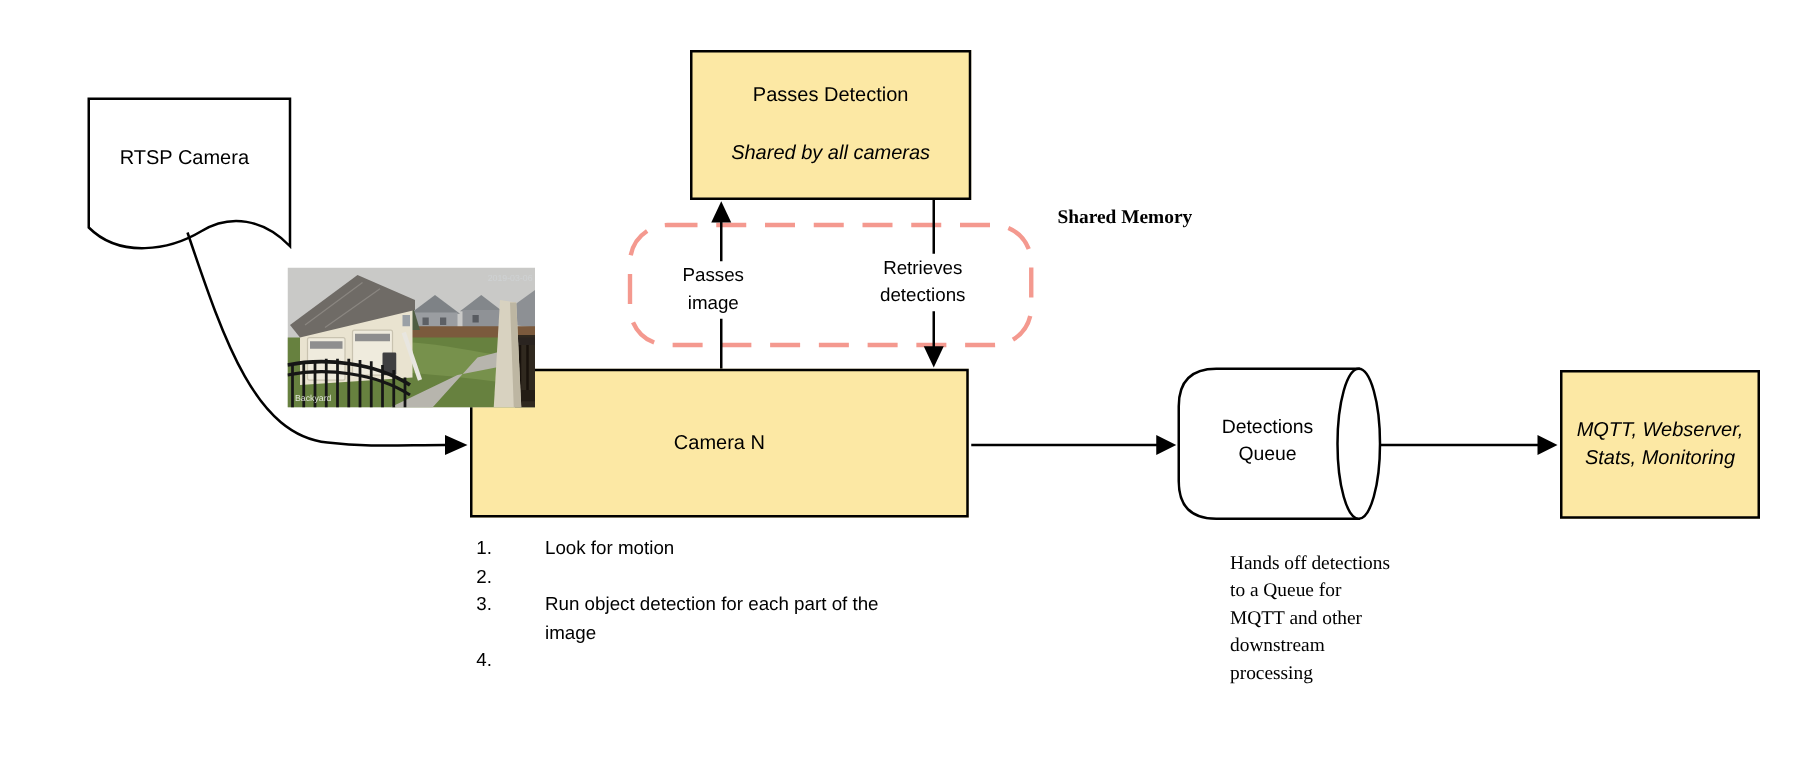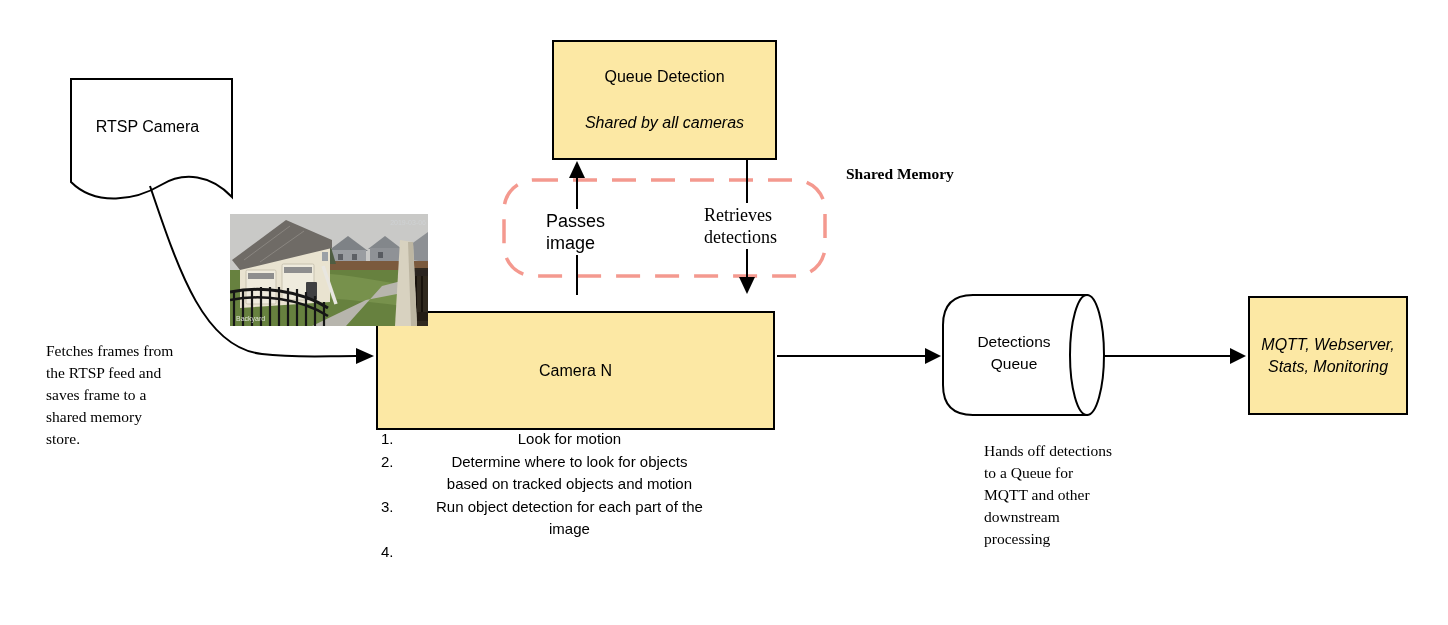--- a/index.html
+++ b/index.html
@@ -16,34 +16,34 @@
   .ybox {
     position:absolute; background:var(--box-fill,#FCE8A4);
     border:2px solid var(--box-border,#000);
     display:flex; flex-direction:column; align-items:center; justify-content:center;
     text-align:center; font-size:16px; line-height:22px; box-sizing:border-box;
   }
   .pre { white-space:pre-line; }
   .note { position:absolute; font-size:15.5px; line-height:22px; white-space:pre-line;font-family:Liberation Serif, serif; }
   .note-title { font-weight:bold; }
   .arrow-label {
-    position:absolute; background:#fff; font-size:18px; line-height:22px;
-    white-space:pre-line; padding:1px 3px;
+    position:absolute; background:#fff; font-size:15px; line-height:22px;
+    white-space:pre-line; padding:1px 3px;text-align:center;
   }
   .doc-label {
     position:absolute; left:71px; top:79px; width:153px; height:96px;
     display:flex; align-items:center; justify-content:center; font-size:16px;
   }
   .queue-label {
     position:absolute; left:943px; top:331px; width:142px; text-align:center;
     font-size:15.5px; line-height:22px; white-space:pre-line;
   }
   .steps { position:absolute; left:381px; top:428px; font-size:15px; line-height:22.5px; }
   .step { display:grid; grid-template-columns:55px auto; }
-  .step-text { white-space:pre-line;text-align:center; }
+  .step-text { white-space:pre-line; }
   .italic { font-style:italic;margin-top:24px; }
   .snapshot { position:absolute; left:230px; top:214px; width:198px; height:112px; }
 </style>
 </head>
 <body>
 
 <div class="canvas">
 
   <svg class="layer" width="1448" height="625" viewBox="0 0 1448 625">
 
@@ -65,41 +65,36 @@
 
     <path class="shape-stroke" d="M1087,295 L973,295 Q943,295 943,325 L943,385 Q943,415 973,415 L1087,415 Z"></path>
     <ellipse class="shape-stroke" cx="1087" cy="355" rx="17" ry="60"></ellipse>
 
     <line class="line" x1="1104" y1="356" x2="1231" y2="356"></line>
     <polygon class="arrowhead" points="1246,356 1230,348 1230,364"></polygon>
   </svg>
 
   <div class="doc-label">RTSP Camera</div>
 
-  <div class="note" style="left:46px; top:340px;">Fetches frames from
-the RTSP feed and
-saves frame to a
-shared memory
-store.</div>
 
   <div class="ybox" style="left:552px; top:40px; width:225px; height:120px;">
-    <div>Queue Detection</div>
+    <div>Passes Detection</div>
     <div class="italic">Shared by all cameras</div>
   </div>
 
   <div class="note" style="left:846px; top:141px; width:215px;">
     <div class="note-title">Shared Memory</div>
   </div>
 
   <div class="arrow-label" style="left:543px; top:209px;">Passes
 image</div>
-  <div class="arrow-label" style="left:701px; top:203px;font-family:Liberation Serif, serif;">Retrieves
+  <div class="arrow-label" style="left:701px; top:203px;">Retrieves
 detections</div>
 
-  <div class="ybox" style="left:376px; top:295px; width:399px; height:119px;margin-top:16px;">
+  <div class="ybox" style="left:376px; top:295px; width:399px; height:119px;">
     <div>Camera N</div>
   </div>
 
   <svg class="snapshot" viewBox="0 0 198 112">
     <rect x="0" y="0" width="198" height="112" fill="#c9c9c7"></rect>
 
     <polygon points="162,44 198,18 198,48" fill="#8d9094"></polygon>
 
     <g>
       <polygon points="98,37 118,22 138,37" fill="#7e8286"></polygon>
@@ -166,22 +161,20 @@
     <text x="6" y="107" font-size="7" fill="rgba(255,255,255,0.8)">Backyard</text>
   </svg>
 
   <div class="steps">
     <div class="step">
       <span class="step-num">1.</span>
       <span class="step-text">Look for motion</span>
     </div>
     <div class="step">
       <span class="step-num">2.</span>
-      <span class="step-text">Determine where to look for objects
-based on tracked objects and motion</span>
     </div>
     <div class="step">
       <span class="step-num">3.</span>
       <span class="step-text">Run object detection for each part of the
 image</span>
     </div>
     <div class="step">
       <span class="step-num">4.</span>
     </div>
   </div>

